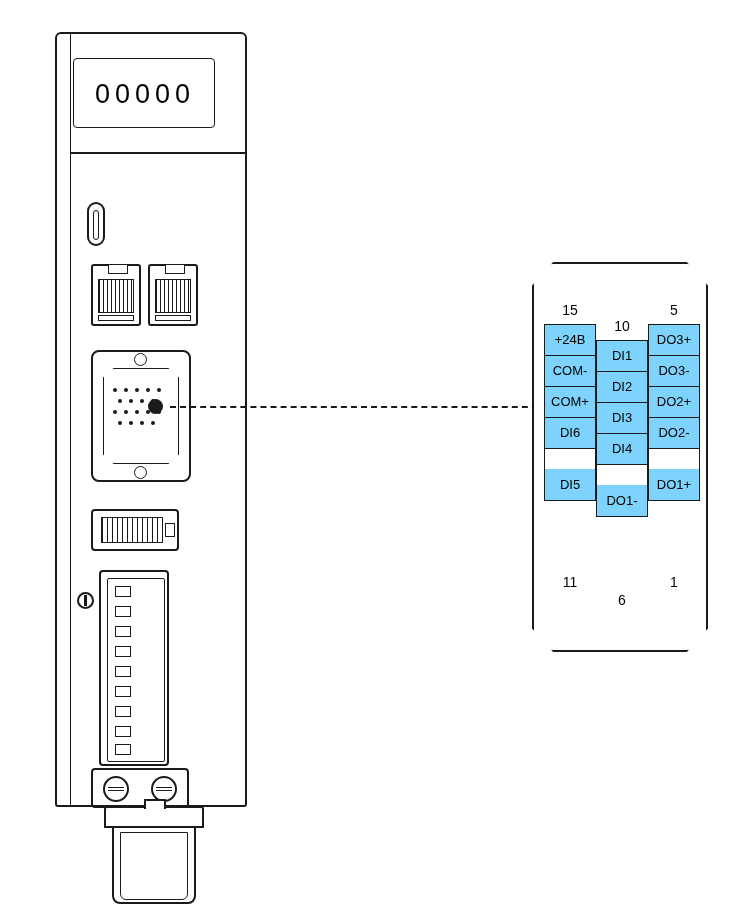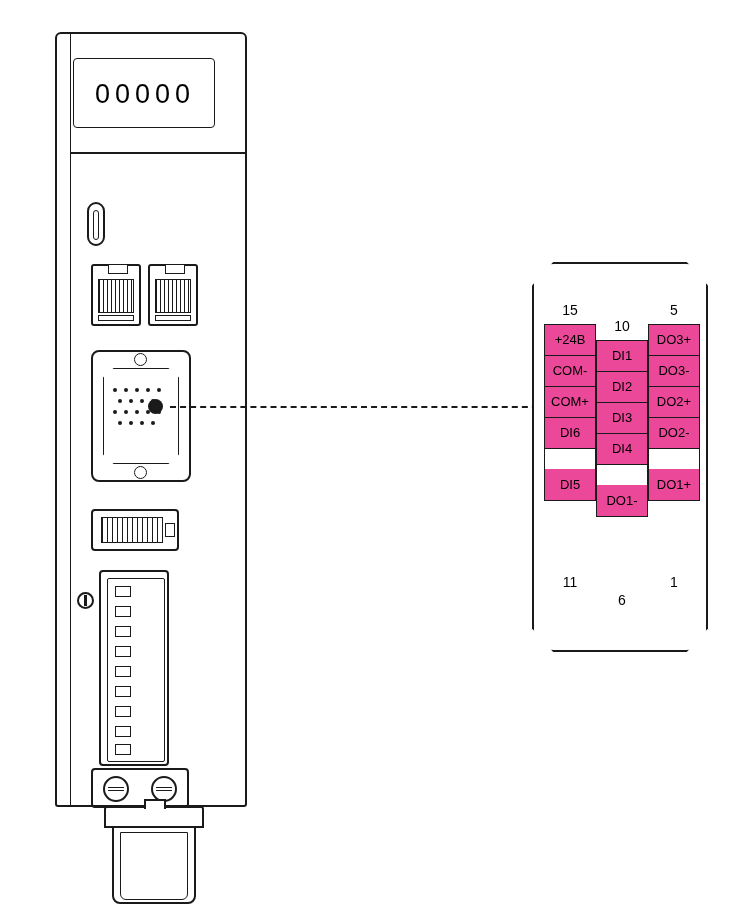--- a/index.html
+++ b/index.html
@@ -432,21 +432,21 @@
   .col.right { left: 116px; top: 62px;  }
   .cell {
     height: 31px;
     box-sizing: border-box;
     border-bottom: 1.5px solid #1a1a1a;
     display: flex;
     align-items: center;
     justify-content: center;
     font-size: 13px;
     line-height: 14px;
-    background: #ec4899;
+    background: #7dd3fc;
   }
   .cell:last-child { border-bottom: none; margin-top: 20px; }
   .pin-num {
     position: absolute;
     font-size: 14px;
     line-height: 16px;
     text-align: center;
     width: 52px;
   }
   .pin-num.n15 { left: 12px;  top: 40px; }

